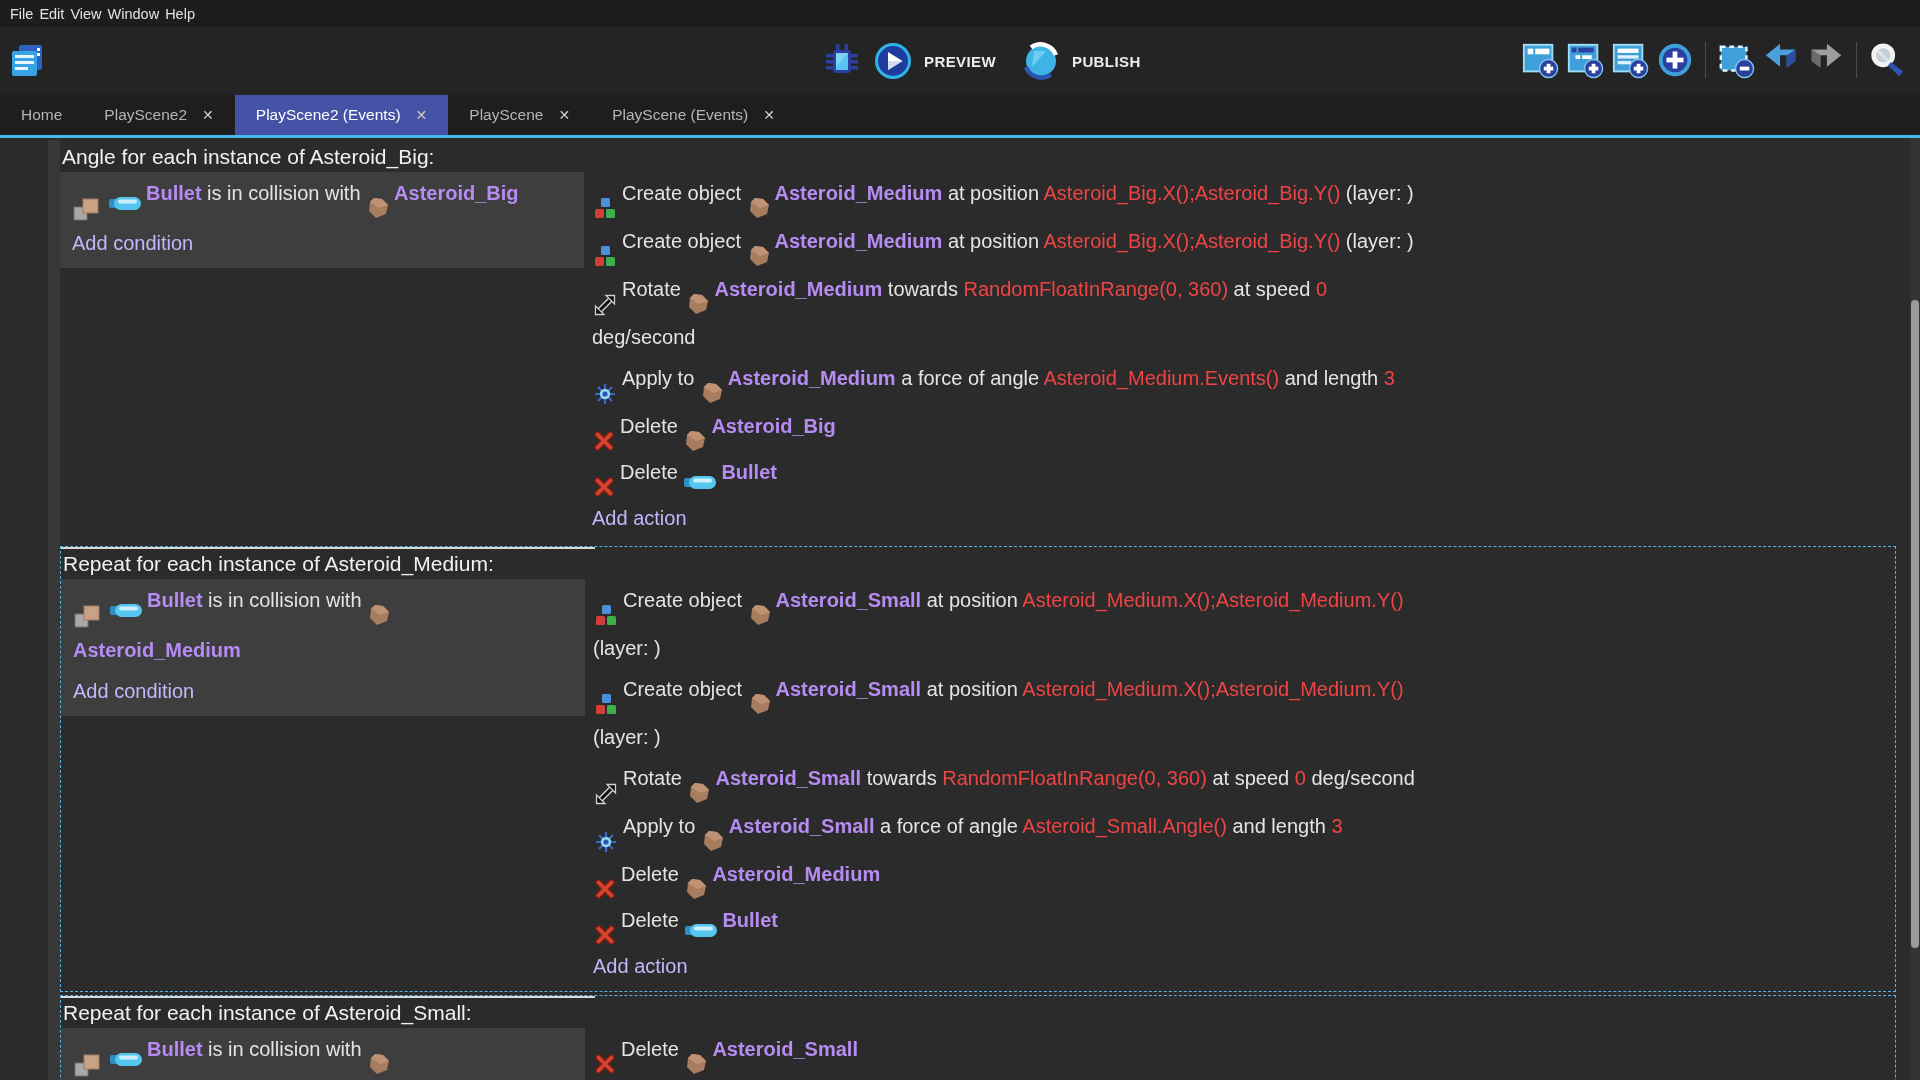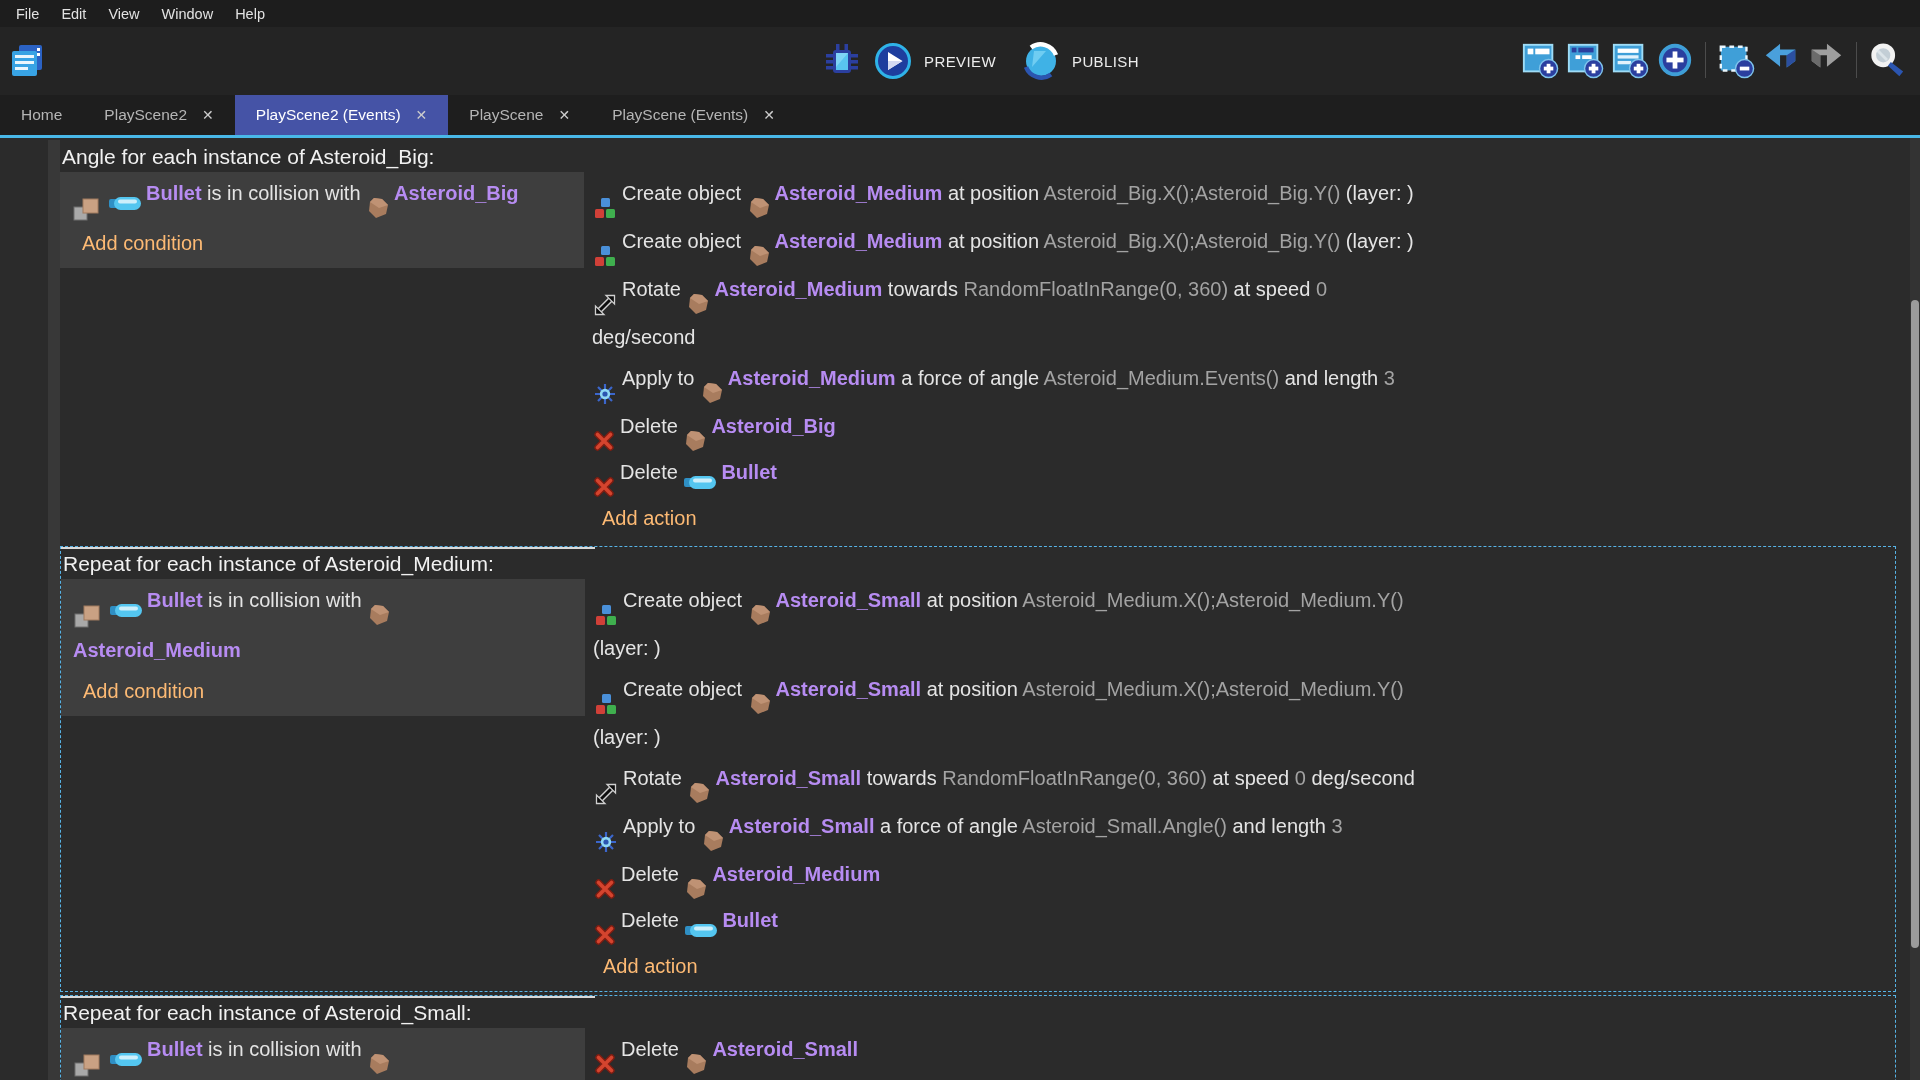--- a/index.html
+++ b/index.html
@@ -1,26 +1,26 @@
 <!DOCTYPE html>
 <html><head>
 <meta charset="utf-8">
 <style>
   * { margin:0; padding:0; box-sizing:border-box; }
   html,body { width:1920px; height:1080px; overflow:hidden; background:#2b2b2b;
     font-family:"Liberation Sans", sans-serif; -webkit-font-smoothing:antialiased; }
 
   
   .menubar { height:27px; background:#1d1d1d; display:flex; align-items:center;
-    gap:22px; padding-left:16px; font-size:14.5px; color:#e2e2e2; }
+    gap:6px; padding-left:10px; font-size:14.5px; color:#e2e2e2; }
   .menubar span { cursor:default; }
 
   .toolbar { height:68px; background:#242424; position:relative; }
   .logo { position:absolute; left:8px; top:15px; width:38px; height:38px; }
-  .tb-center { position:absolute; left:822px; top:14px; display:flex; align-items:center; gap:11px; }
+  .tb-center { position:absolute; left:822px; top:14px; display:flex; align-items:center; gap:11px;font-weight:bold; }
   .tb-label { font-size:15px; color:#ececec; letter-spacing:.4px; margin-right:14px; }
   .tb-right { position:absolute; right:13px; top:13px; display:flex; align-items:center; gap:5px; }
   .tb-ic { width:40px; height:40px; display:inline-flex; align-items:center; justify-content:center; }
   .tb-ic svg { width:38px; height:38px; }
   .sep { width:1px; height:36px; background:#4c4c4c; margin:0 5px; }
 
   .tabbar { height:40px; background:#1e1e1e; display:flex; align-items:stretch; font-size:15.5px; color:#b5b5b5; }
   .tab { display:flex; align-items:center; padding:0 21px; gap:15px; white-space:nowrap;justify-content:center; }
   .tab .x { font-size:14px; color:#cdcdcd; }
   .tab.active { background:#4553a6; color:#ffffff; }
@@ -36,23 +36,23 @@
   .event { position:relative; margin-bottom:3px; }
   .event.selected { border:1px dashed #57b3e6; }
   .event.selected::before { content:""; position:absolute; top:0; left:0; width:534px; height:2px; background:#d9d9d9; }
   .ev-header { font-size:21px; color:#f1f1f1; padding:4px 2px 2px 2px; line-height:26px; }
   .ev-body { display:flex; align-items:flex-start; }
   .conds { width:524px; flex:0 0 524px; background:#3e3e3e; padding:1px 8px 4px 12px; }
   .acts  { flex:1; padding:1px 4px 4px 8px; }
   .event.cut .ev-body { min-height:138px; }
 
   .row, .add-row { font-size:20px; line-height:41px; color:#e4e4e4; }
-  .add-row { color:#fdba74;margin-left:10px; }
+  .add-row { color:#c4b5fd; }
   .obj  { color:#b78cf2; font-weight:bold; }
-  .expr { color:#a3a3a3; }
+  .expr { color:#ef4444; }
   .icon { display:inline-block; vertical-align:-4px; margin:0 5px 0 1px; line-height:0; }
   .icon svg { vertical-align:top; }
 </style>
 </head>
 <body>
 
 <div class="menubar" id="menubar">
     <span>File</span>
     <span>Edit</span>
     <span>View</span>

